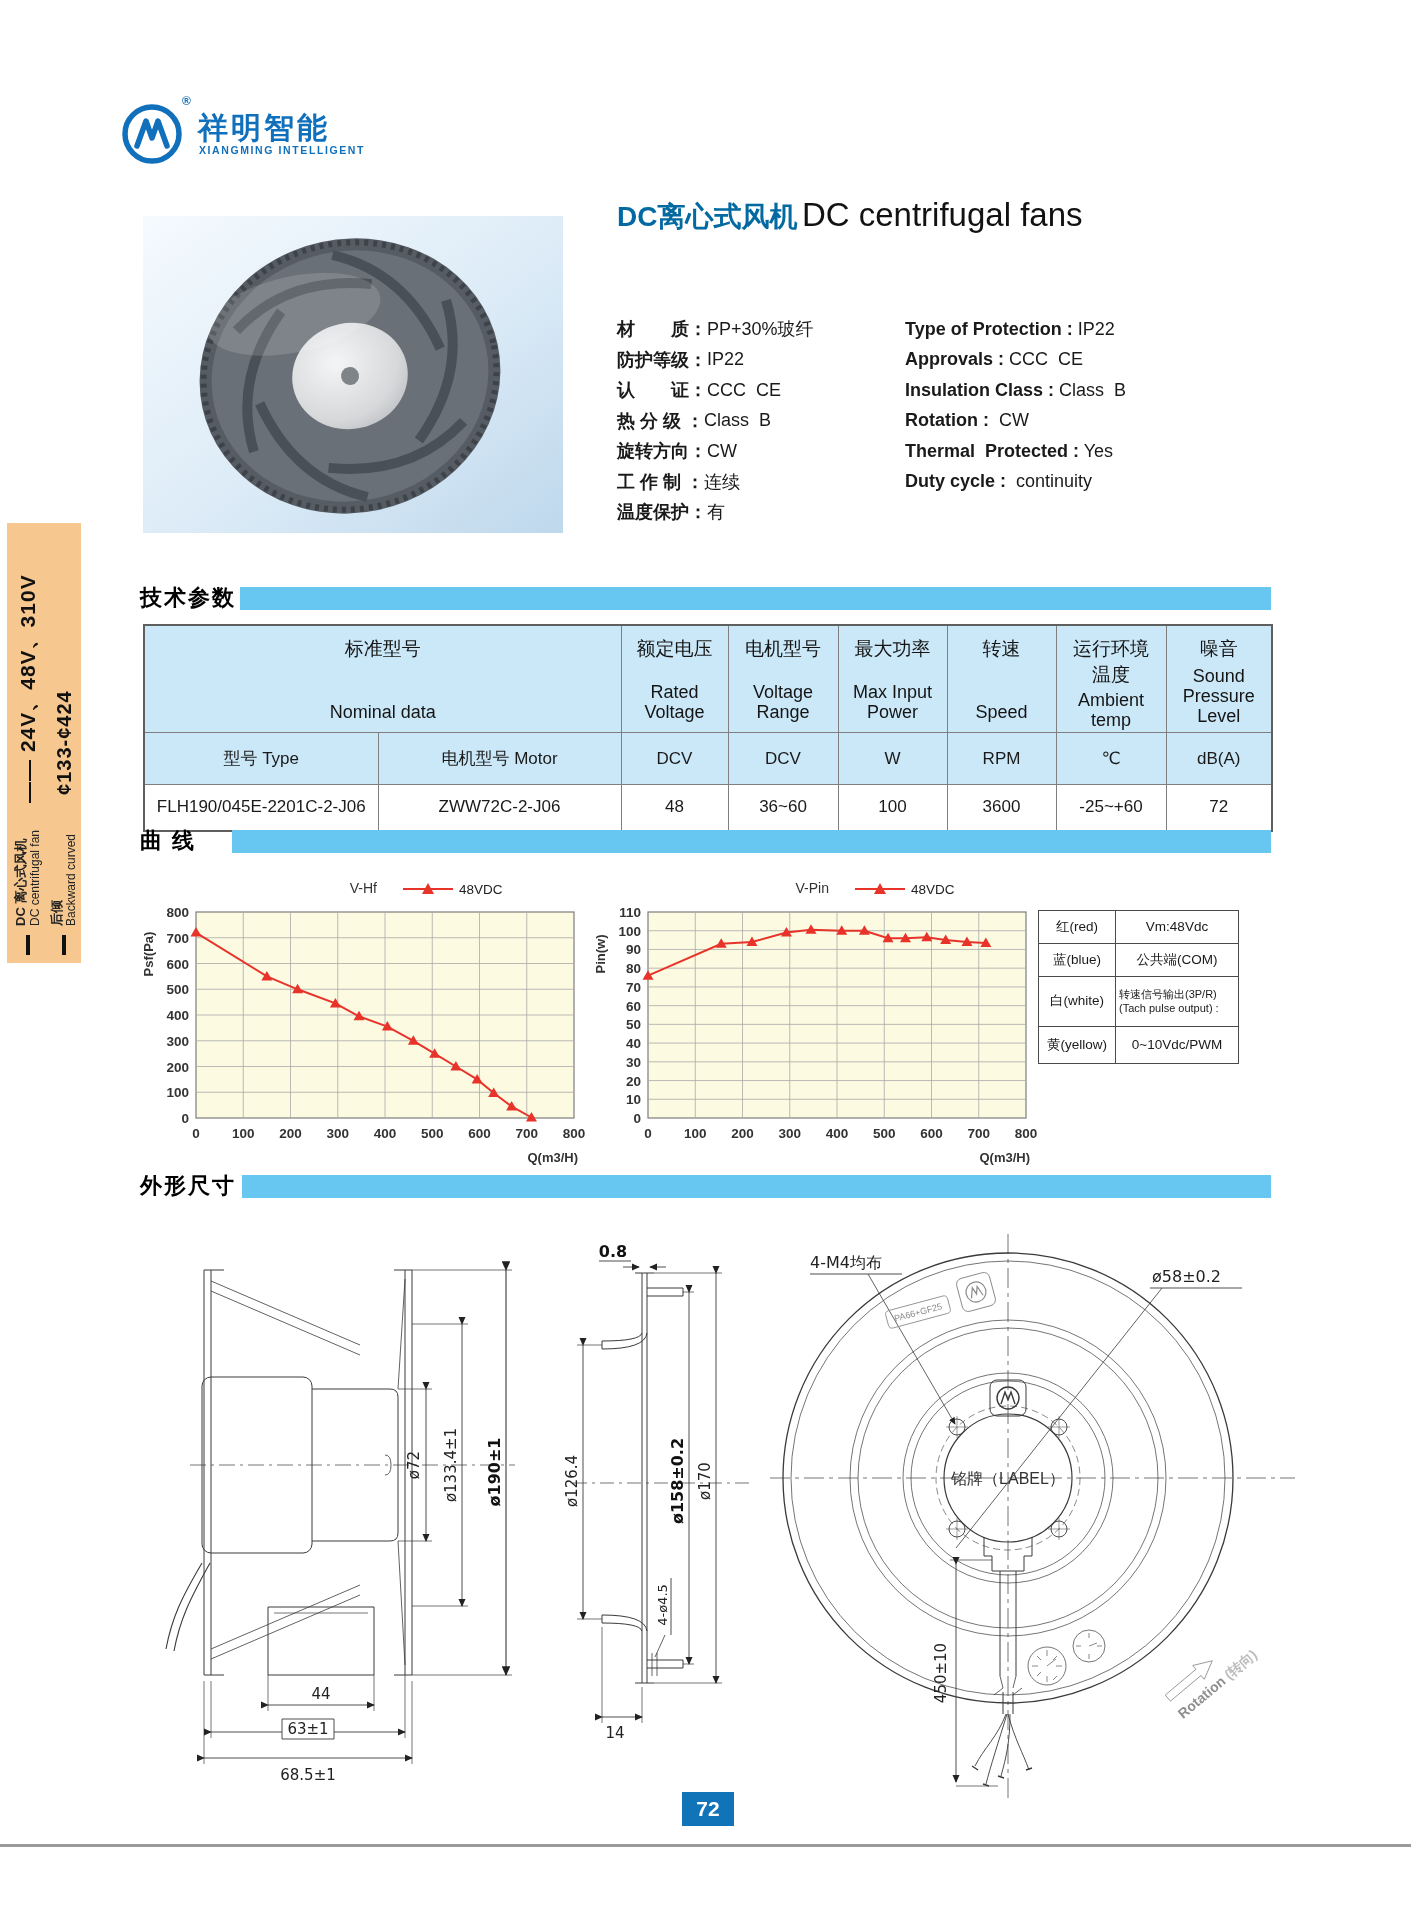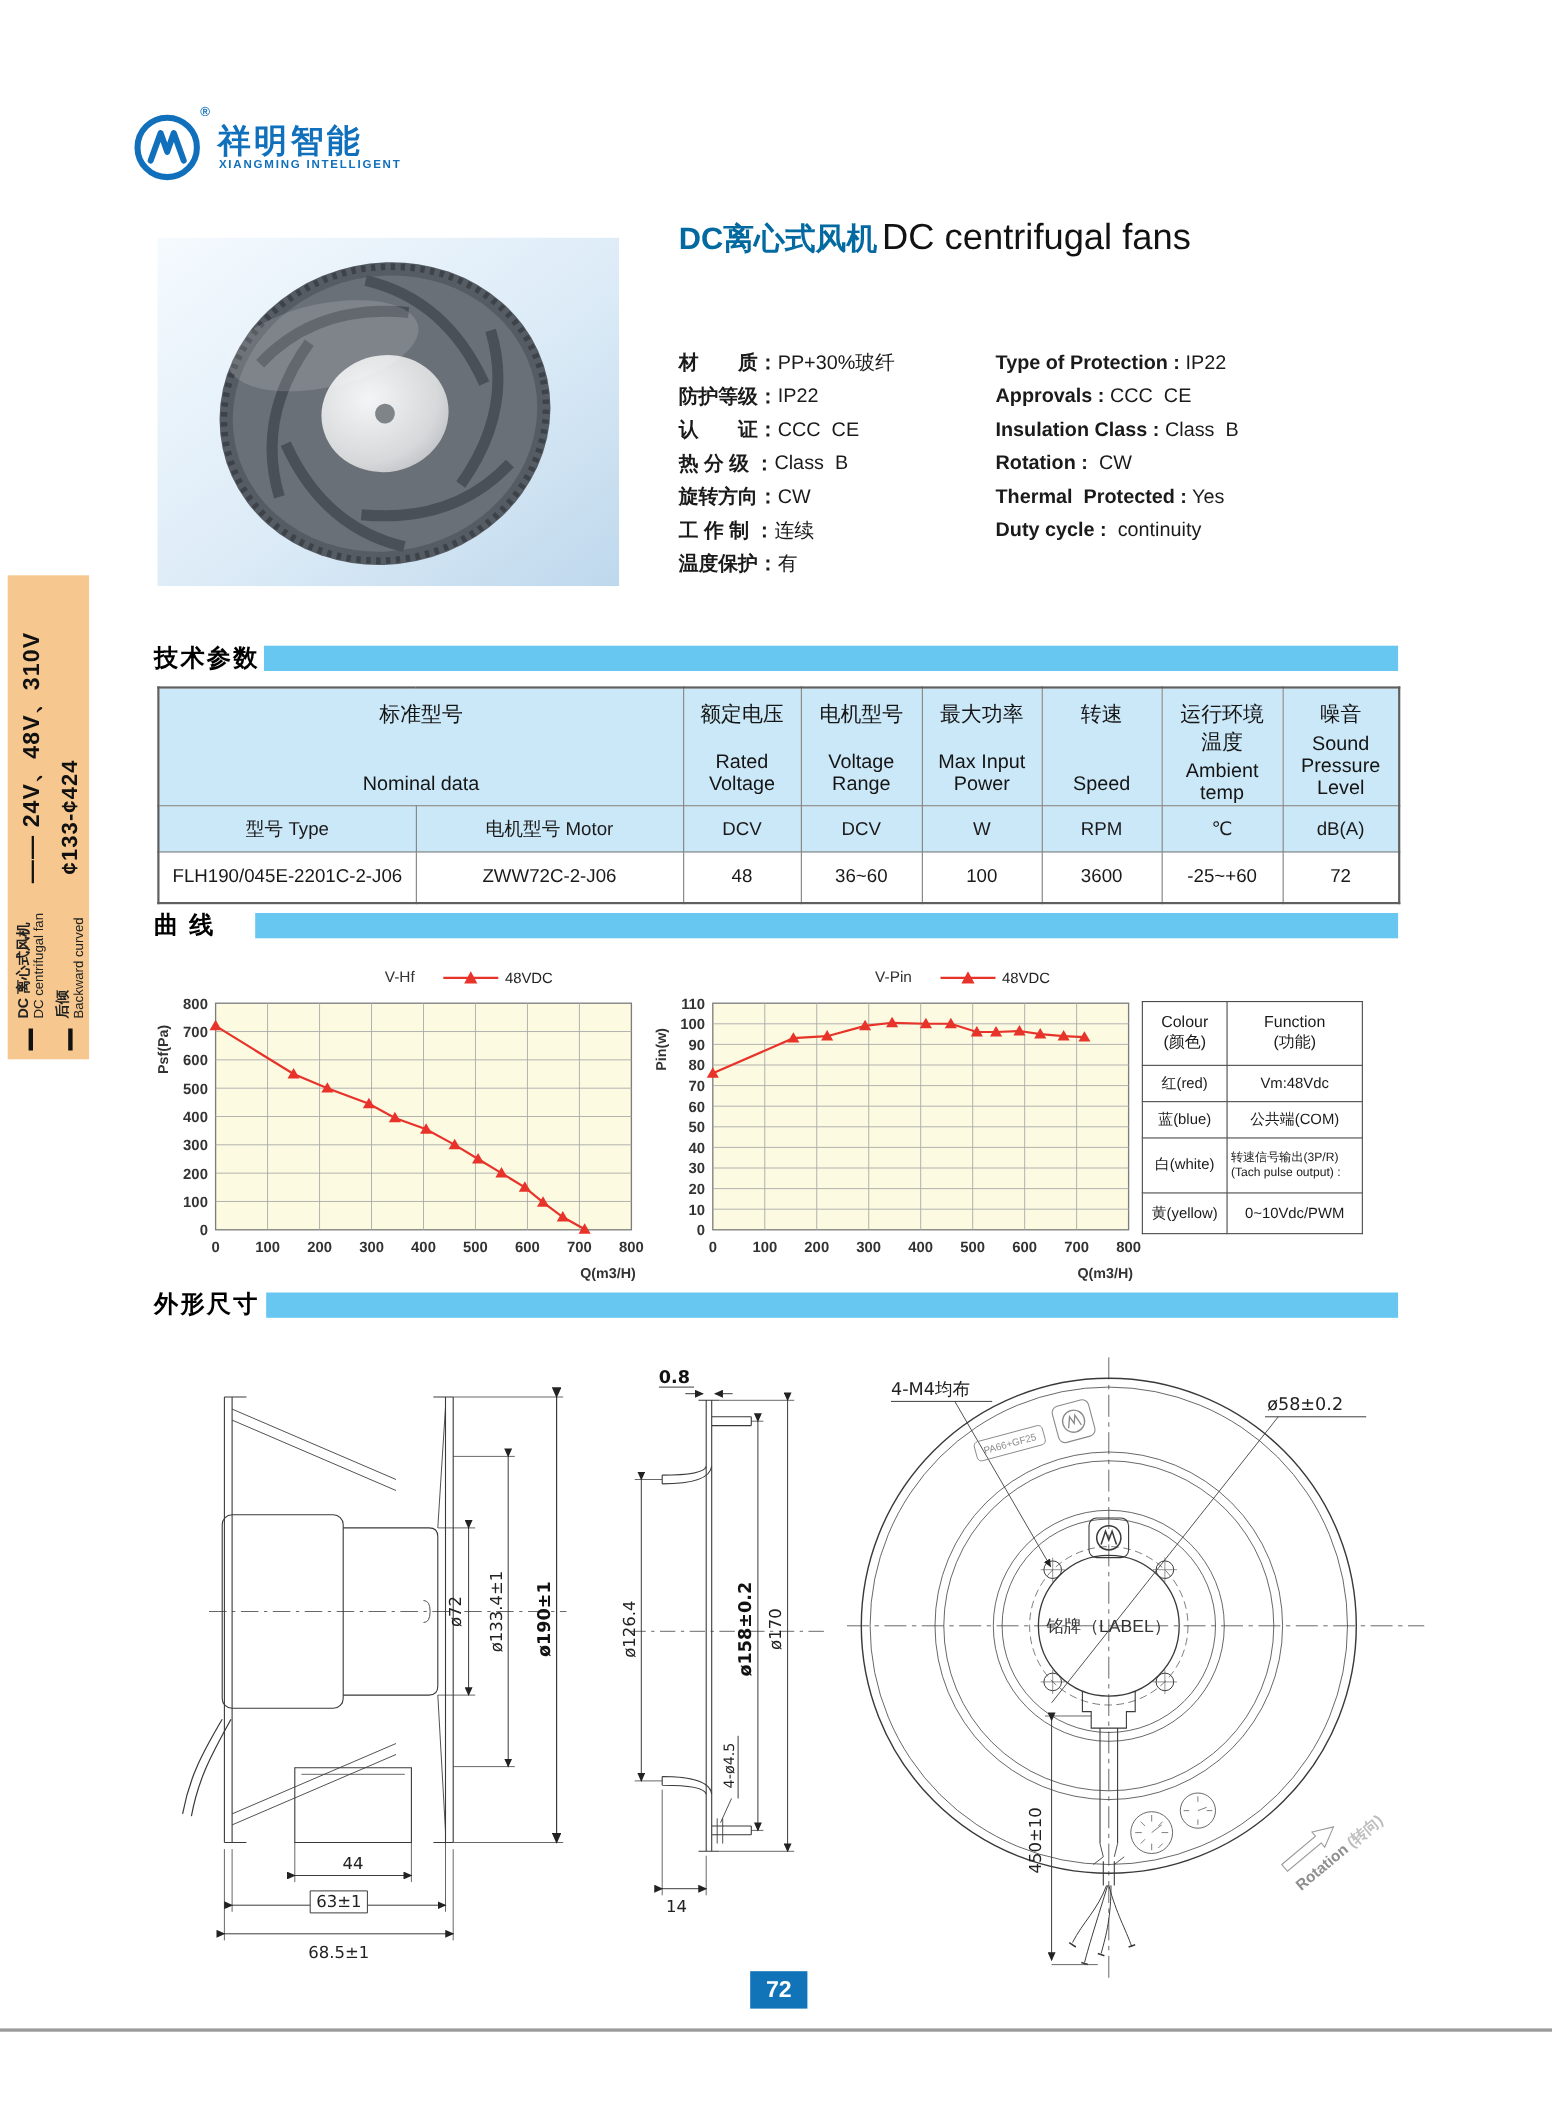--- a/index.html
+++ b/index.html
@@ -30,21 +30,21 @@
   .sec-text{font-size:22px;font-weight:bold;color:#000;letter-spacing:2px;}
   .sec-bar{background:#67C7F0;height:23px;}
   
   table.params{border-collapse:collapse;table-layout:fixed;width:1128px;}
   table.params td{border:1px solid #7f7f7f;text-align:center;vertical-align:middle;padding:0;}
   table.params{border:2px solid #5f5f5f;}
   .hcell{background:#CBE8F8;height:106px;display:flex;flex-direction:column;justify-content:space-between;align-items:center;padding:10px 2px;box-sizing:border-box;}
   .hcn{font-size:19px;color:#151515;}
   .hen{font-size:18px;color:#151515;line-height:1.12;}
   .w4{max-width:78px;}
-  .subrow{background:#CBE8F8;height:42px;font-size:17px;}
+  .subrow{background:#CBE8F8;height:52px;font-size:17px;}
   .datarow{height:46px;font-size:17px;background:#fff;}
   
   table.wires{border-collapse:collapse;table-layout:fixed;width:200px;border:1.5px solid #4a4a4a;}
   table.wires td{border:1px solid #4a4a4a;text-align:center;vertical-align:middle;line-height:1.22;}
   .wire-h{font-size:14.5px;height:58px;}
   .wire-c{font-size:13.5px;}
   .wire-small{font-size:11px;line-height:1.25;}
   
   .dwg path,.dwg line,.dwg rect:not(.fill),.dwg circle,.dwg ellipse{vector-effect:non-scaling-stroke;}
   .dim{font-size:15px;fill:#222;font-family:"DejaVu Sans",sans-serif;}
@@ -388,30 +388,20 @@
       <polygon points="395.83750000000003,61.400000000000006 390.33750000000003,70.9 401.33750000000003,70.9" fill="#E8332A"></polygon>
     </svg>
 
   <div class="abs" style="left:1038px;top:910px;">
     <table class="wires">
       <colgroup>
           <col style="width:77px">
           <col style="width:123px">
         </colgroup>
       <tbody>
-          <tr class="wire-h">
-        <td>
-          <div>Colour</div>
-              <div>(颜色)</div>
-        </td>
-        <td>
-          <div>Function</div>
-              <div>(功能)</div>
-        </td>
-      </tr>
       <tr class="wire-c" style="height:33px;">
         <td>红(red)</td>
         <td>Vm:48Vdc</td>
       </tr>
       <tr class="wire-c" style="height:33px;">
         <td>蓝(blue)</td>
         <td>公共端(COM)</td>
       </tr>
       <tr class="wire-c" style="height:50px;">
         <td>白(white)</td>

